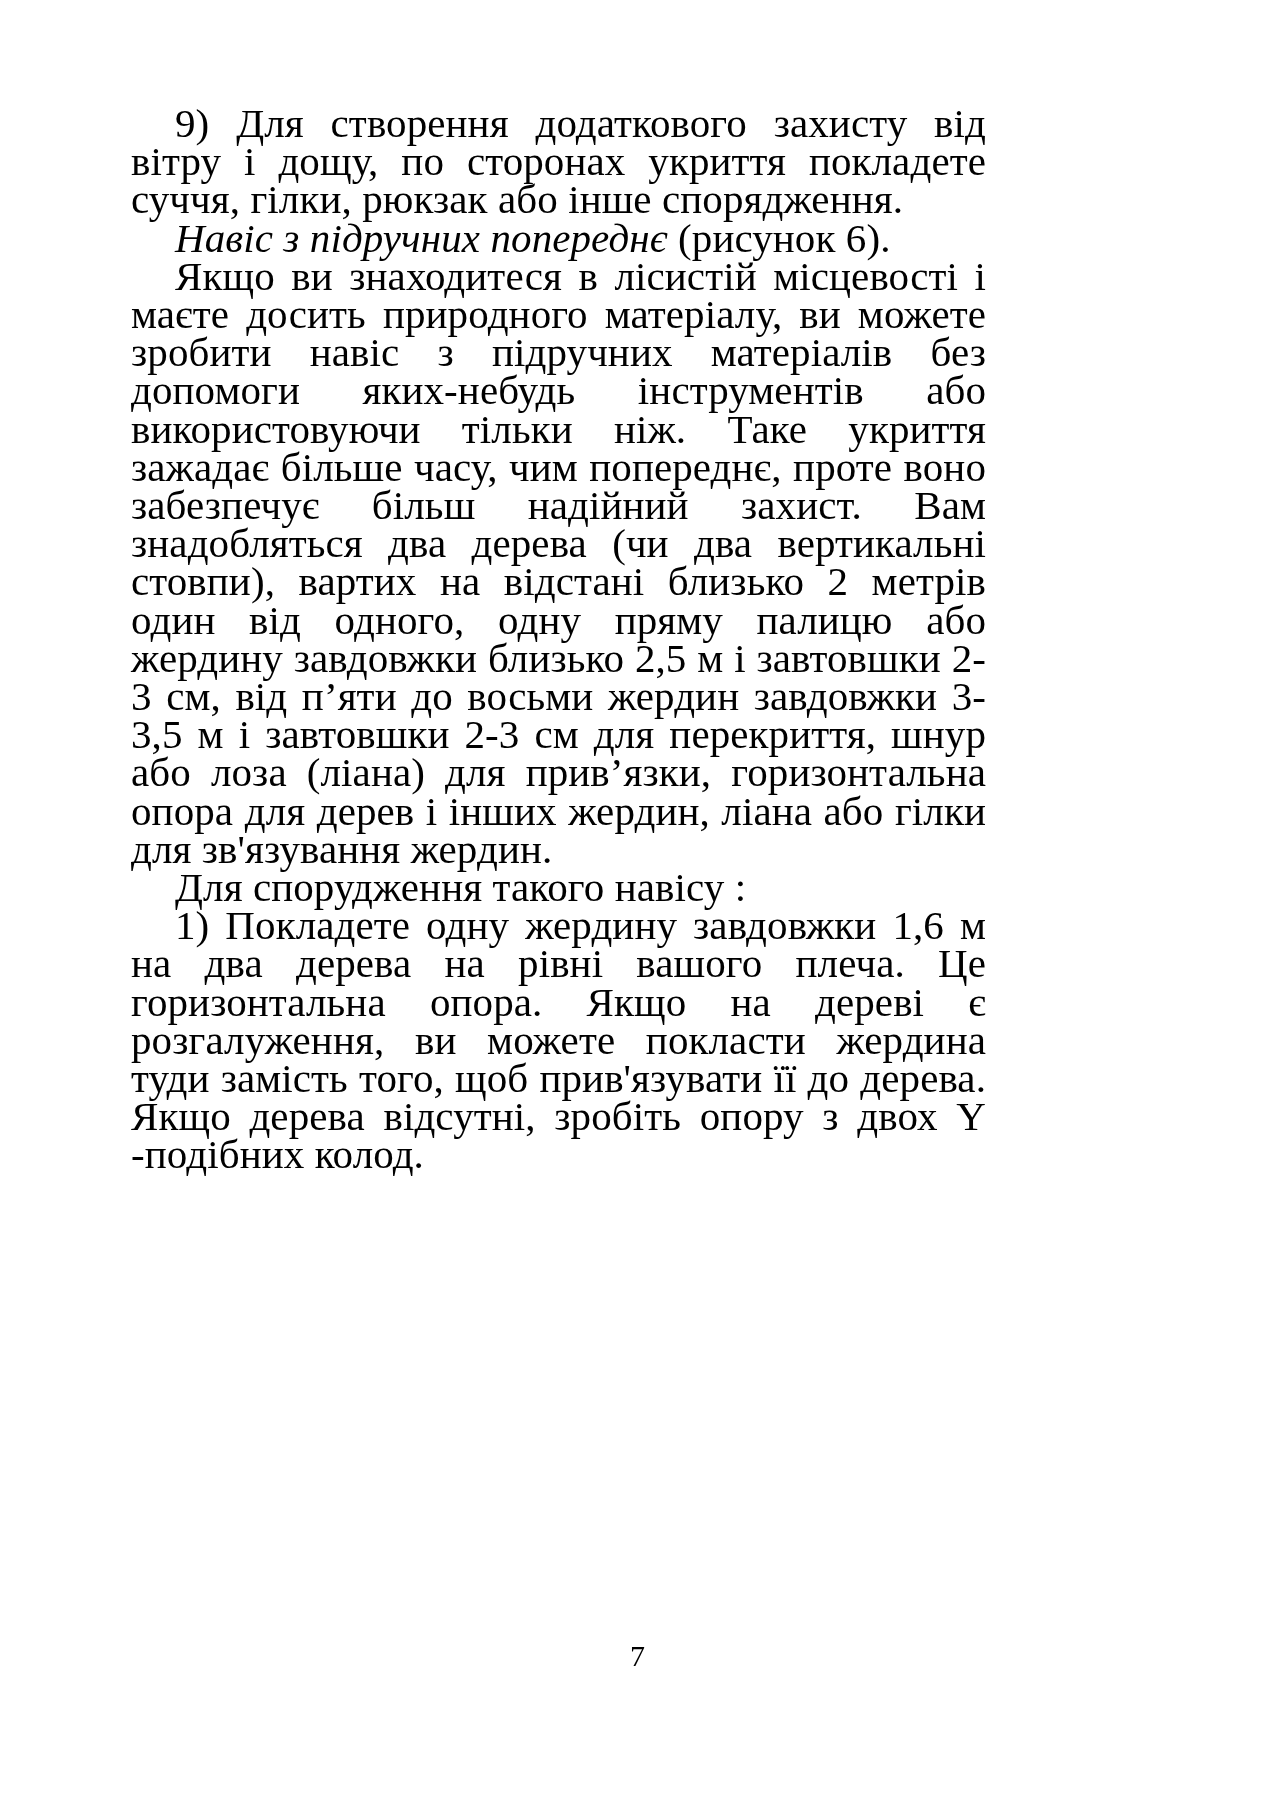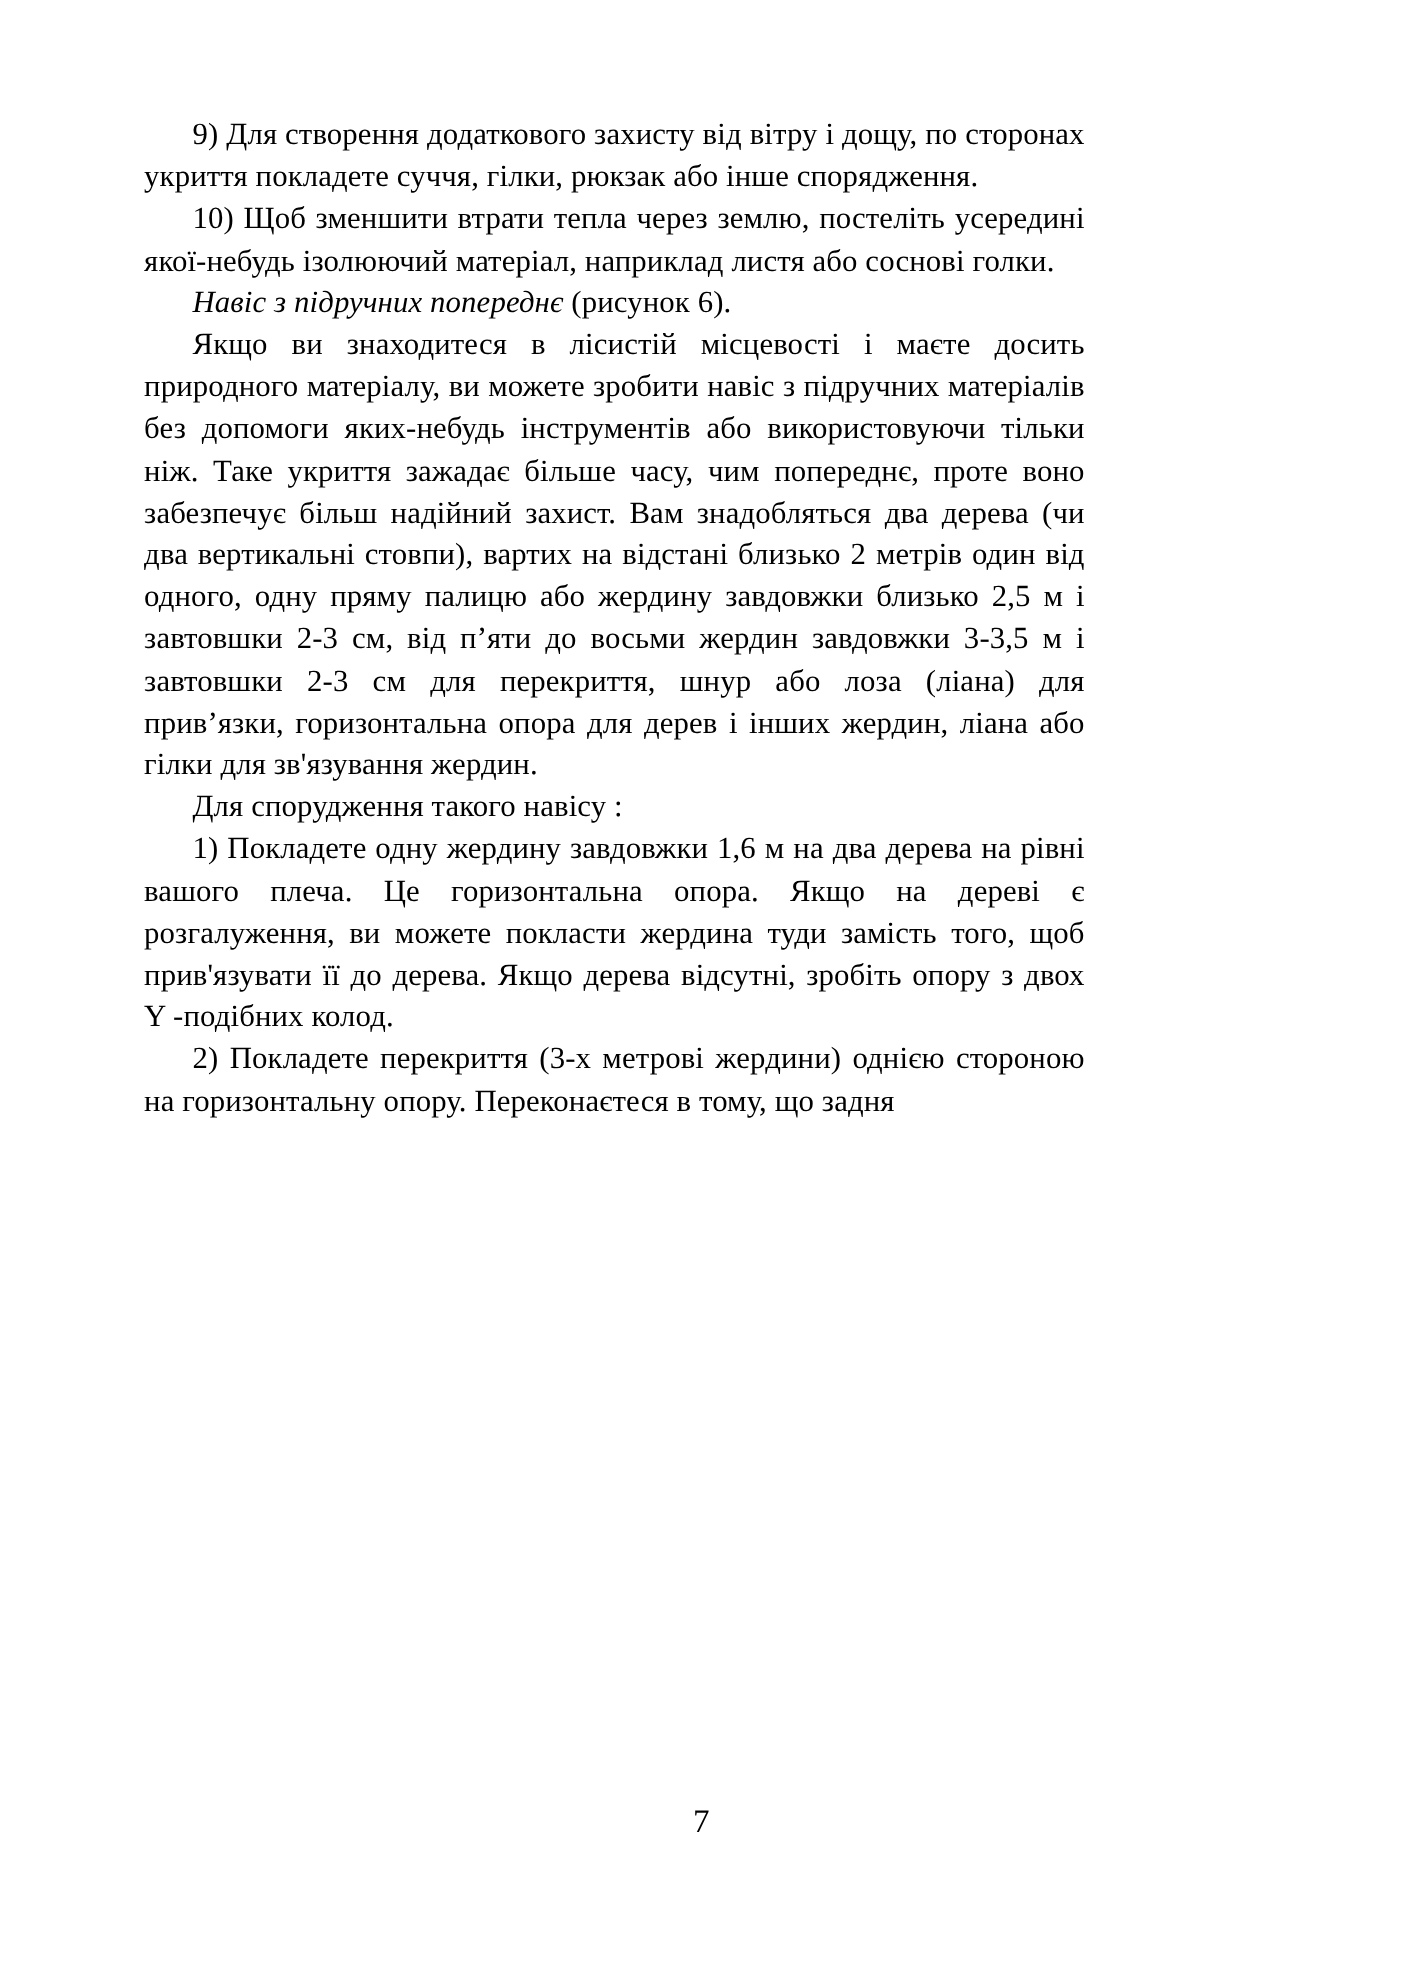--- a/index.html
+++ b/index.html
@@ -22,21 +22,21 @@
   }
   .text-column {
     position: absolute;
     left: 131px;
     top: 104px;
     width: 855px;
   }
   .para {
     margin: 0;
     padding: 0;
-    font-size: 28px;
+    font-size: 41px;
     line-height: 38.2px;
     text-align: justify;
     text-align-last: left;
     text-indent: 44px;
     letter-spacing: 0.1px;
     word-spacing: 0px;
     hyphens: none;
     -webkit-hyphens: none;
   }
   .italic-lead {
@@ -55,32 +55,30 @@
 </style>
 </head>
 <body>
 
 <div class="page">
 
   <div class="text-column">
 
     <p class="para">9) Для створення додаткового захисту від вітру і дощу, по сторонах укриття покладете суччя, гілки, рюкзак або інше спорядження.</p>
 
-    <p class="para">10) Щоб зменшити втрати тепла через землю, постеліть усередині якої-небудь ізолюючий матеріал, наприклад листя або соснові голки.</p>
 
 
 
 
     <p class="para"><span class="italic-lead">Навіс з підручних попереднє</span><span> (рисунок 6).</span></p>
 
     <p class="para">Якщо ви знаходитеся в лісистій місцевості і маєте досить природного матеріалу, ви можете зробити навіс з підручних матеріалів без допомоги яких-небудь інструментів або використовуючи тільки ніж. Таке укриття зажадає більше часу, чим попереднє, проте воно забезпечує більш надійний захист. Вам знадобляться два дерева (чи два вертикальні стовпи), вартих на відстані близько 2 метрів один від одного, одну пряму палицю або жердину завдовжки близько 2,5 м і завтовшки 2-3 см, від п’яти до восьми жердин завдовжки 3-3,5 м і завтовшки 2-3 см для перекриття, шнур або лоза (ліана) для прив’язки, горизонтальна опора для дерев і інших жердин, ліана або гілки для зв'язування жердин.</p>
 
     <p class="para">Для спорудження такого навісу :</p>
 
     <p class="para">1) Покладете одну жердину завдовжки 1,6 м на два дерева на рівні вашого плеча. Це горизонтальна опора. Якщо на дереві є розгалуження, ви можете покласти жердина туди замість того, щоб прив'язувати її до дерева. Якщо дерева відсутні, зробіть опору з двох Y -подібних колод.</p>
 
-    <p class="para">2) Покладете перекриття (3-х метрові жердини) однією стороною на горизонтальну опору. Переконаєтеся в тому, що задня</p>
 
   </div>
 
   <div class="page-number">7</div>
 
 </div>
 
 </body></html>

